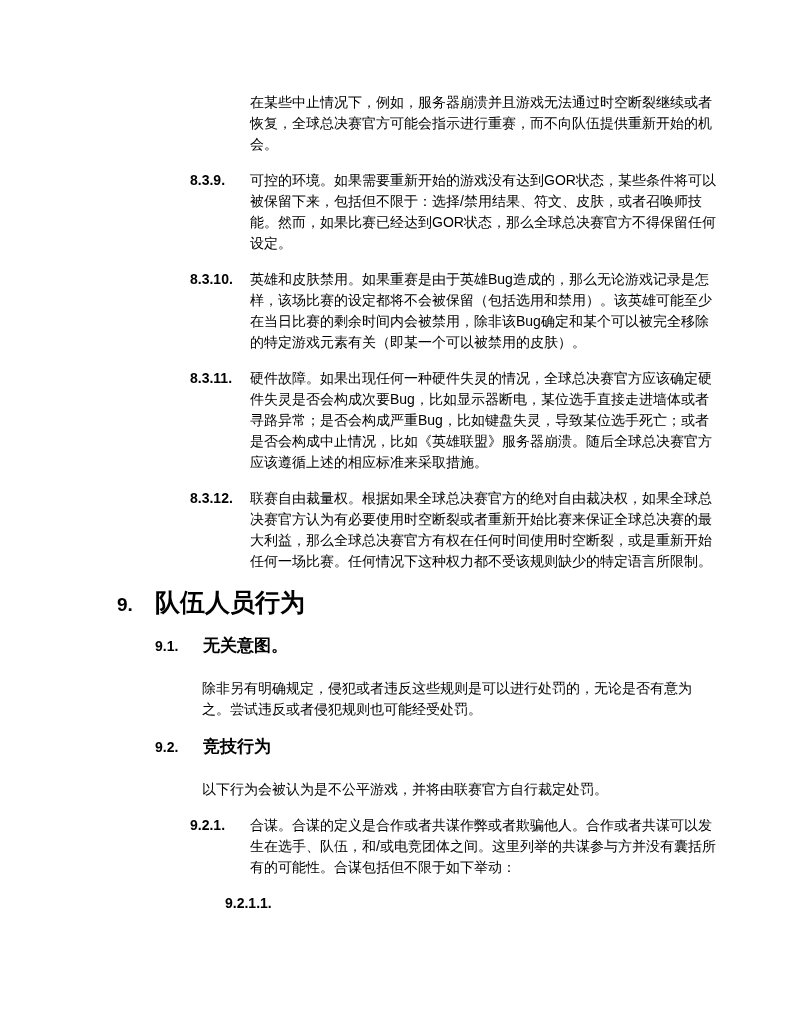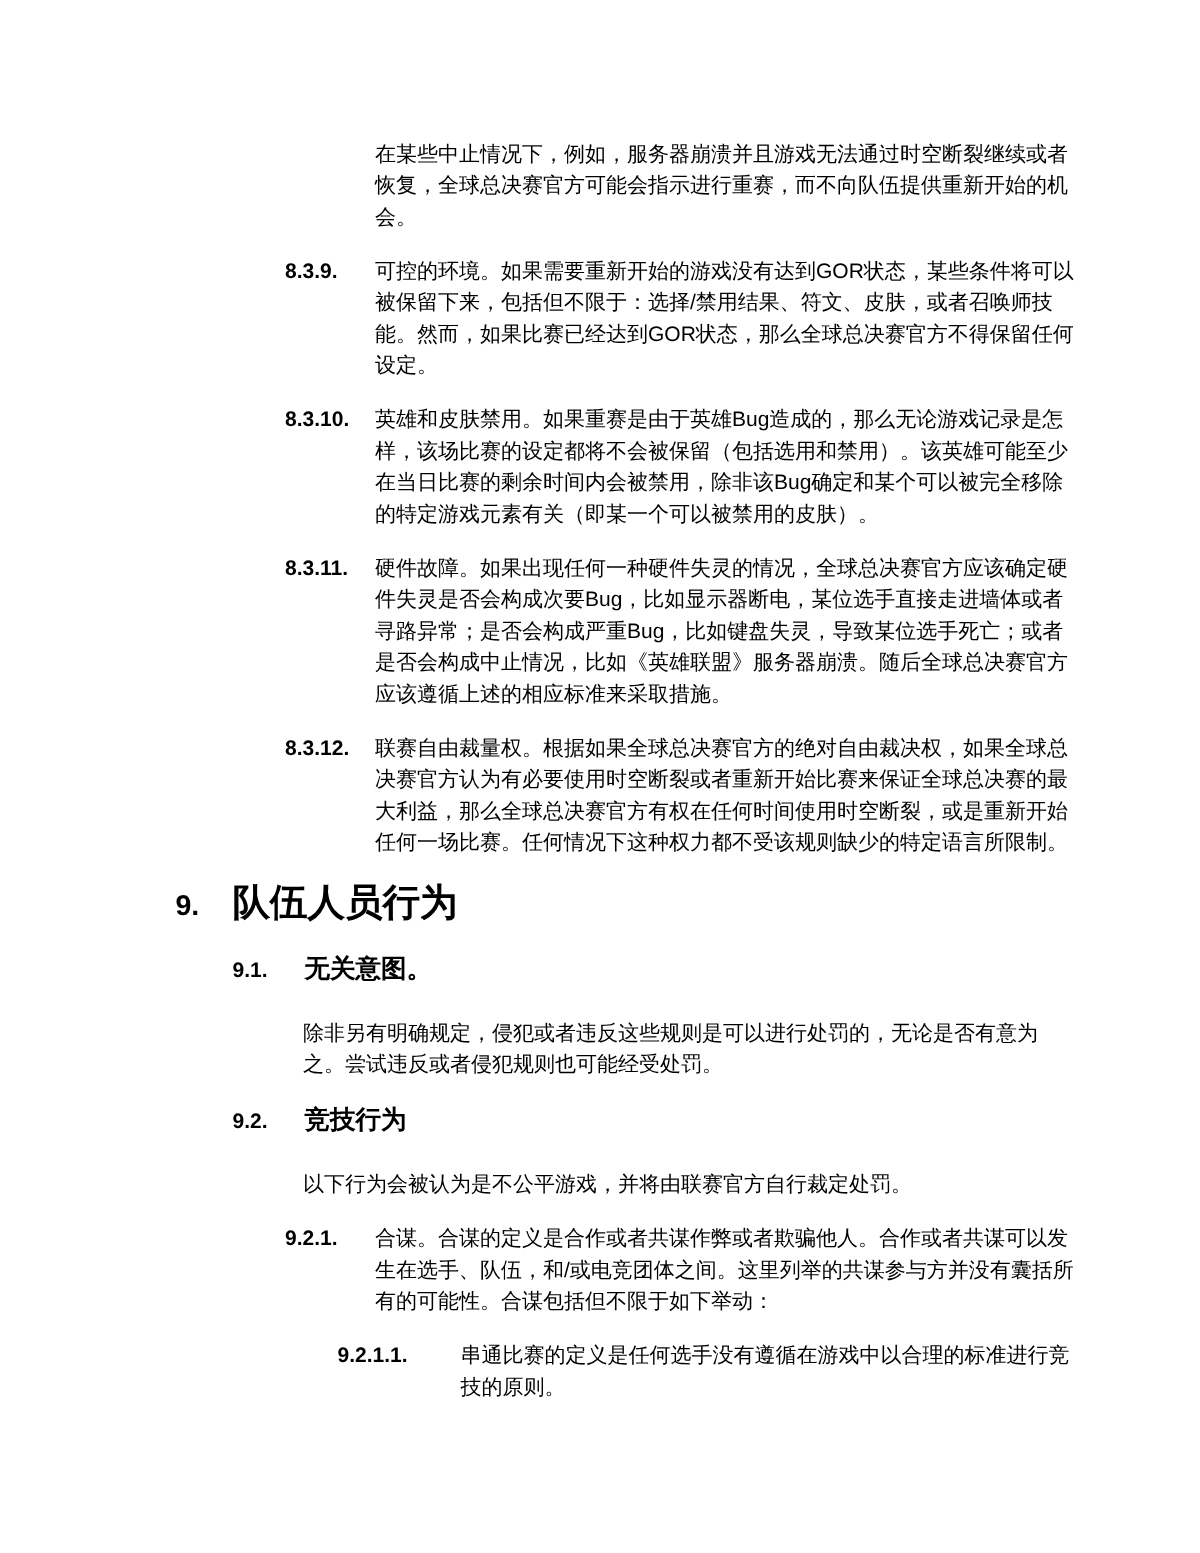--- a/index.html
+++ b/index.html
@@ -75,16 +75,15 @@
 
   <p class="body-text h2-body">以下行为会被认为是不公平游戏，并将由联赛官方自行裁定处罚。</p>
 
   <div class="clause">
     <span class="num">9.2.1.</span>
     <p class="body-text clause-body"><b class="term">合谋。</b><span>合谋的定义是合作或者共谋作弊或者欺骗他人。合作或者共谋可以发生在选手、队伍，和/或电竞团体之间。这里列举的共谋参与方并没有囊括所有的可能性。合谋包括但不限于如下举动：</span></p>
   </div>
 
   <div class="clause level5">
     <span class="num">9.2.1.1.</span>
-    <p class="body-text clause-body"><span>串通比赛的定义是任何选手没有遵循在游戏中以合理的标准进行竞技的原则。</span></p>
   </div>
 
 </div>
 
 </body></html>

